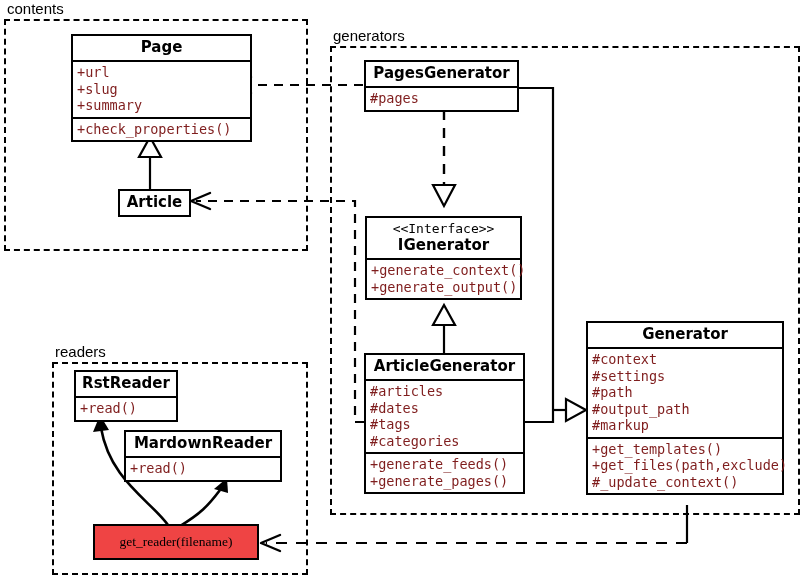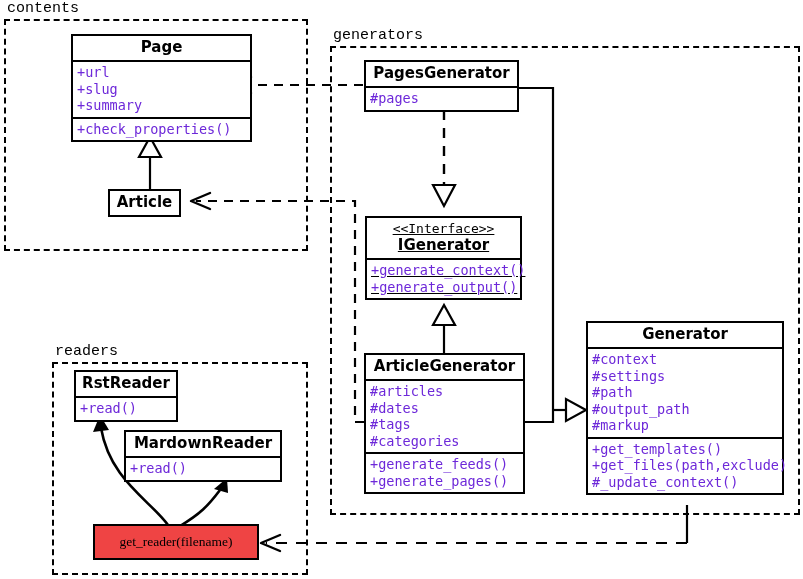--- a/index.html
+++ b/index.html
@@ -32,21 +32,21 @@
     background: transparent;
   }
   .pkg-dashdot {
     border-style: dashed;
   }
   .pkg-label {
     position: absolute;
     font-size: 15px;
     color: #000;
     white-space: nowrap;
-    font-family: Liberation Mono, monospace;
+    font-family: Liberation Sans, sans-serif;
     background: #ffffff;
     padding: 0 2px;
     line-height: 16px;
   }
   
   .cls {
     position: absolute;
     box-sizing: border-box;
     border: 2.5px solid #000;
     background: #ffffff;
@@ -73,21 +73,21 @@
     padding-top: 0;
   }
   .cls-sep {
     border-top: 2.5px solid #000;
   }
   .cls-compartment {
     padding: 2px 4px 3px 4px;
     font-size: 13.5px;
     font-family: "DejaVu Sans Mono", monospace;
     line-height: 16.5px;
-    color: #6d28d9;
+    color: #7f1d1d;
     white-space: nowrap;
   }
   .cls-compartment div {
     white-space: nowrap;
   }
   
   .fnbox {
     position: absolute;
     box-sizing: border-box;
     border: 2.5px solid #000;
@@ -172,32 +172,32 @@
     <div class="cls-compartment cls-sep">
       <div>+url</div>
       <div>+slug</div>
       <div>+summary</div>
     </div>
     <div class="cls-compartment cls-sep">
       <div>+check_properties()</div>
     </div>
   </div>
 
-  <div class="cls" style="left:108px; top:189px; width:73px;">
+  <div class="cls" style="left:118px; top:189px; width:73px;">
     <div class="cls-title">Article</div>
   </div>
 
   <div class="cls" style="left:364px; top:60px; width:155px;">
     <div class="cls-title">PagesGenerator</div>
     <div class="cls-compartment cls-sep">
       <div>#pages</div>
     </div>
   </div>
 
-  <div class="cls" style="left:365px; top:216px; width:157px;text-decoration:underline;">
+  <div class="cls" style="left:365px; top:216px; width:157px;">
     <div class="cls-stereo">&lt;&lt;Interface&gt;&gt;</div>
     <div class="cls-title with-stereo">IGenerator</div>
     <div class="cls-compartment cls-sep">
       <div>+generate_context()</div>
       <div>+generate_output()</div>
     </div>
   </div>
 
   <div class="cls" style="left:364px; top:353px; width:161px;">
     <div class="cls-title">ArticleGenerator</div>

